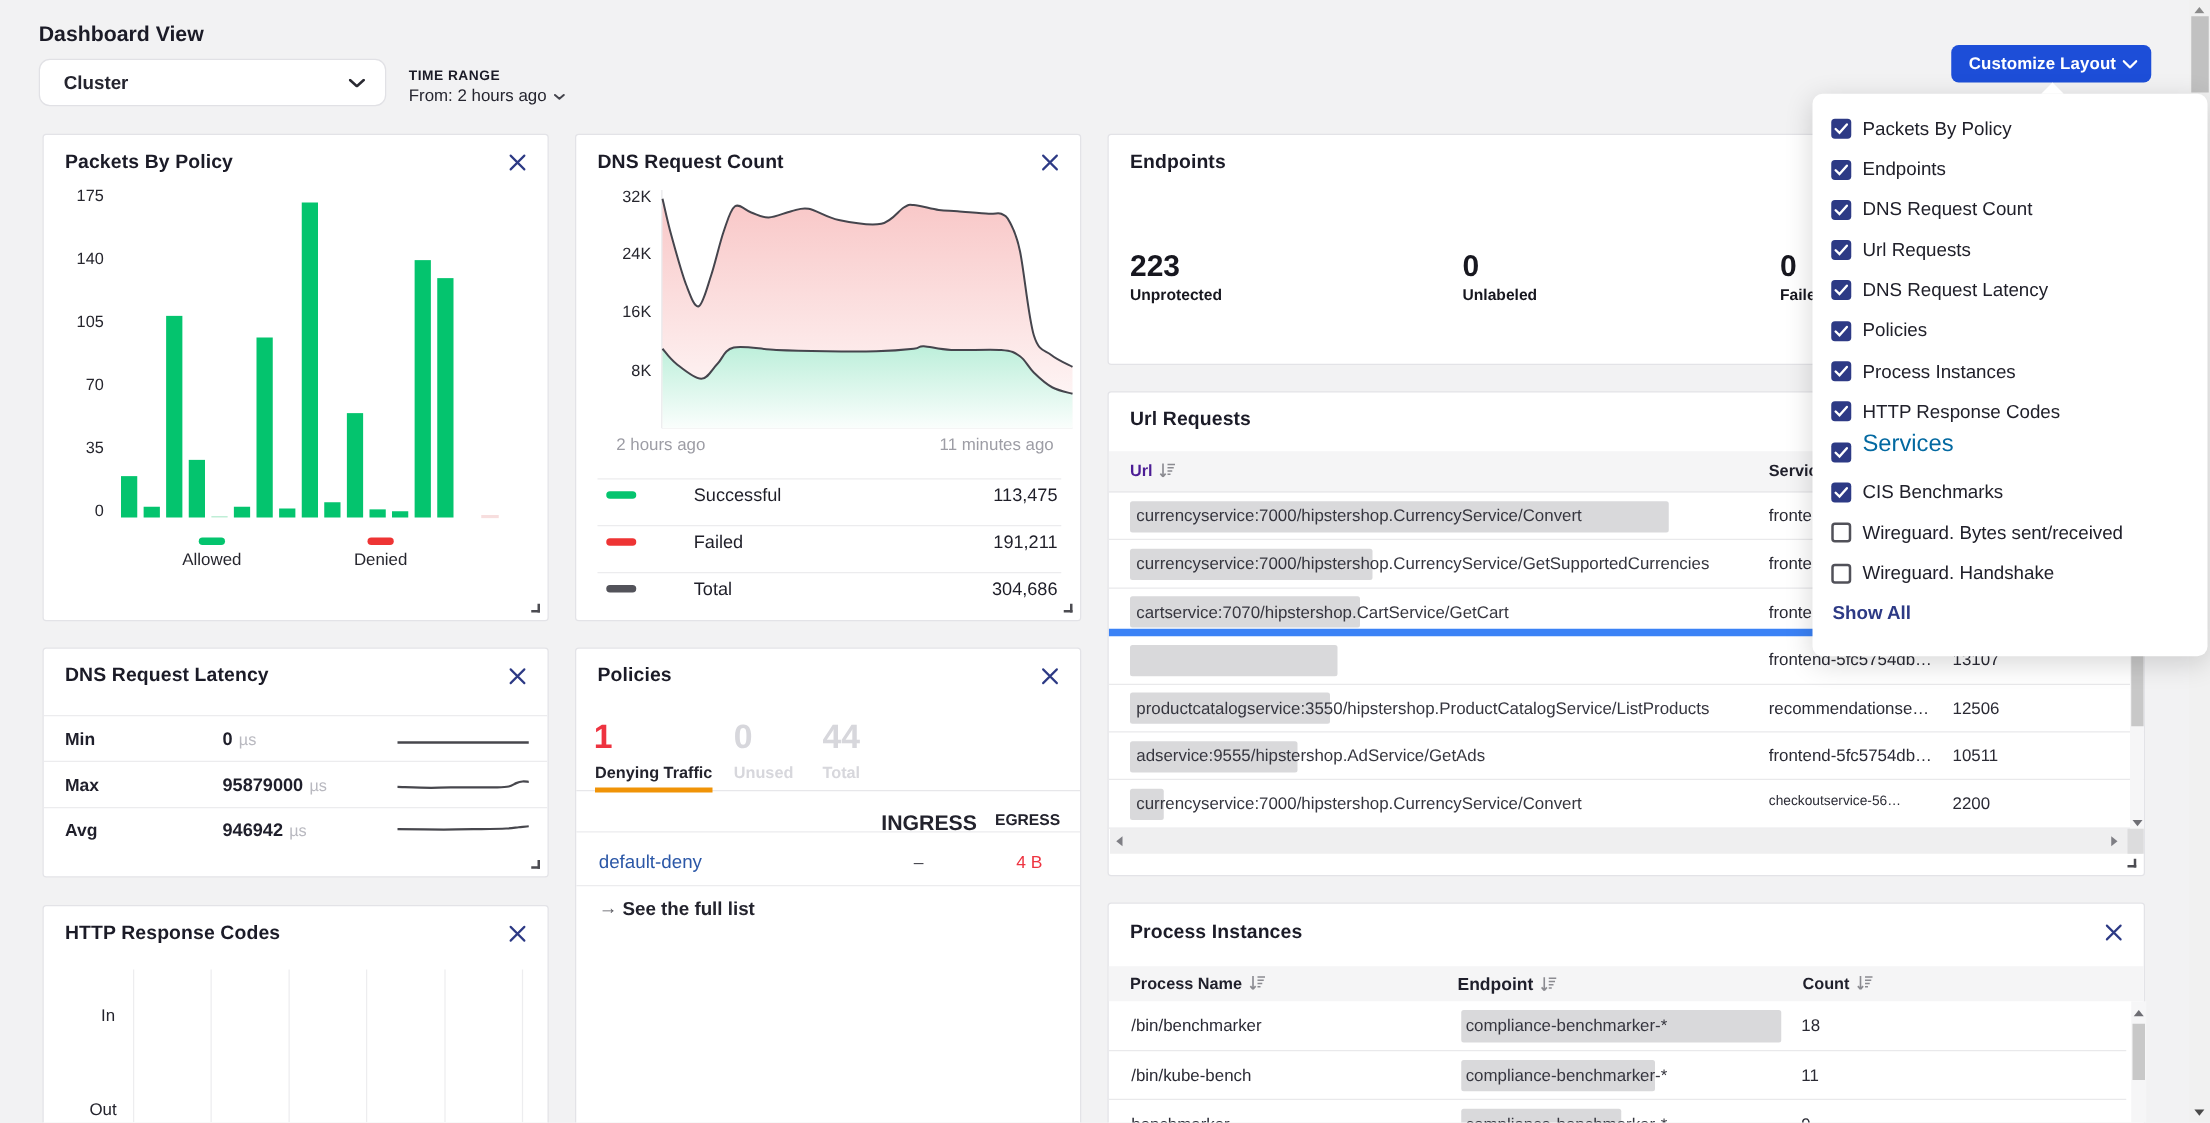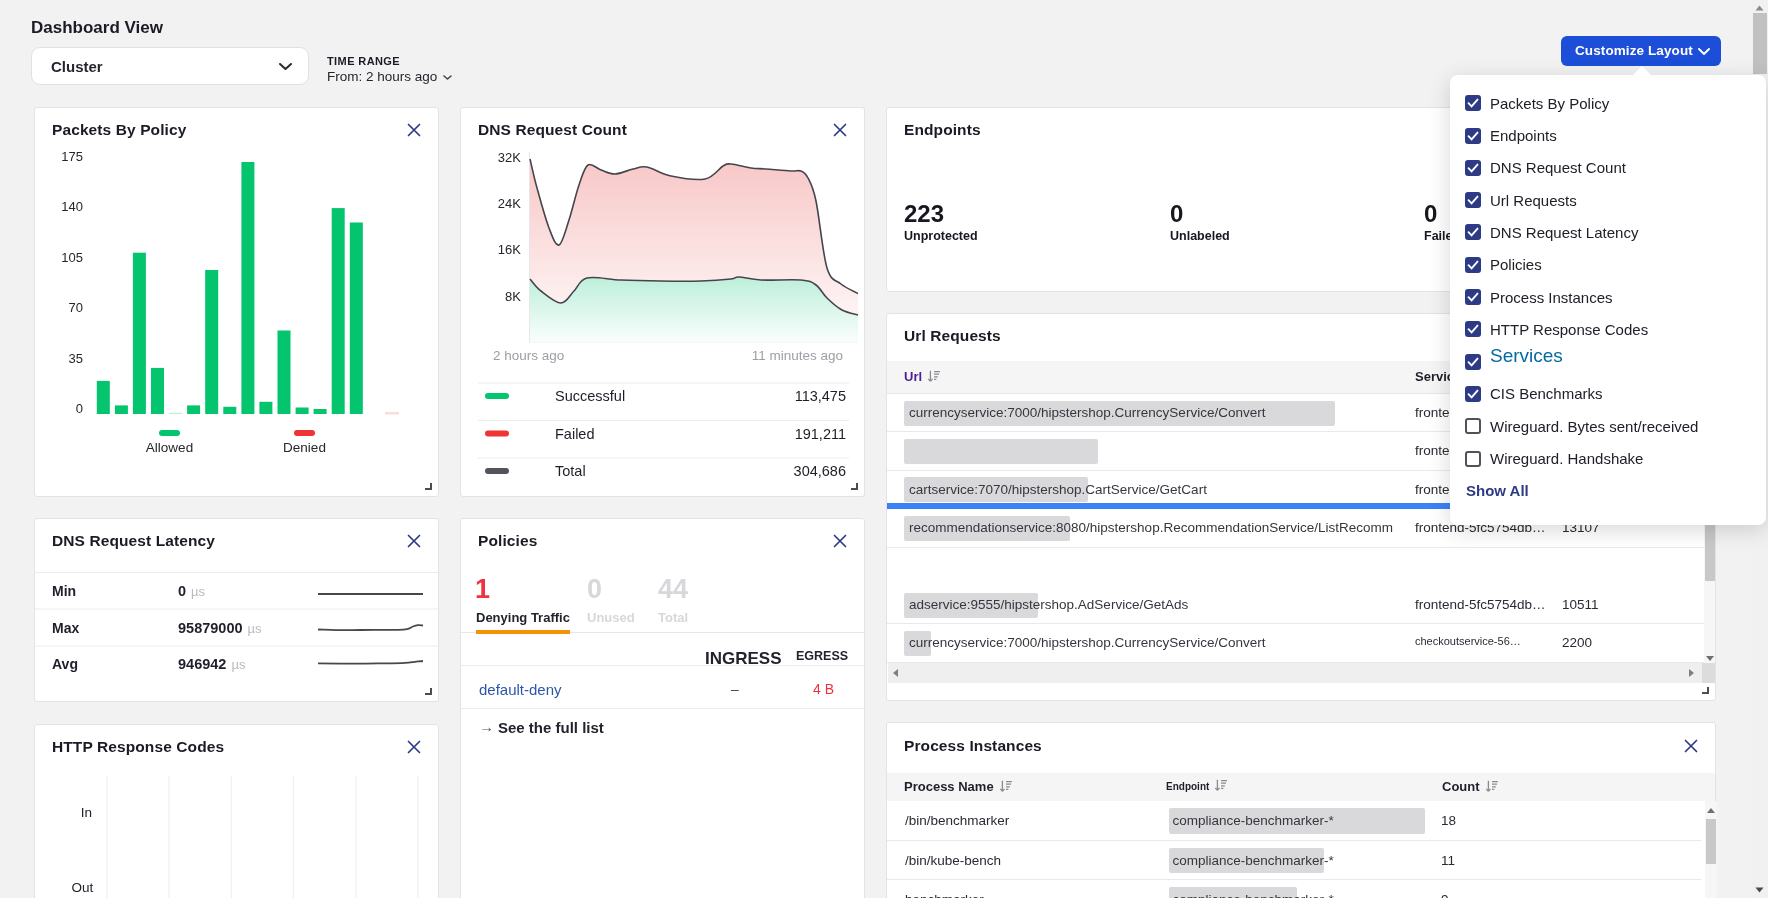--- a/index.html
+++ b/index.html
@@ -134,34 +134,40 @@
         </svg></span>
     </div>
 <div class="abs" style="left:0;top:80.0px;width:828px;height:38.4px;border-bottom:1px solid #e9e9eb;overflow:hidden">
 <div class="abs" style="left:17px;top:6.5px;width:431px;height:25px;background:#d9d9db;border-radius:2px"></div>
 <div class="abs" style="left:22px;top:11px;font-size:13.5px;font-weight:500;color:#36363f;white-space:nowrap">currencyservice:7000/hipstershop.CurrencyService/Convert</div>
 <div class="abs" style="left:528px;top:11px;font-size:13.5px;color:#2a2a34;white-space:nowrap">frontend-5fc5754db…</div>
 <div class="abs" style="left:675px;top:11px;font-size:13.5px;color:#2a2a34">45981</div>
 </div>
 <div class="abs" style="left:0;top:118.4px;width:828px;height:38.4px;border-bottom:1px solid #e9e9eb;overflow:hidden">
 <div class="abs" style="left:17px;top:6.5px;width:194px;height:25px;background:#d9d9db;border-radius:2px"></div>
+<div class="abs" style="left:22px;top:11px;font-size:13.5px;font-weight:500;color:#36363f;white-space:nowrap">currencyservice:7000/hipstershop.CurrencyService/GetSupportedCurrencies</div>
 <div class="abs" style="left:528px;top:11px;font-size:13.5px;color:#2a2a34;white-space:nowrap">frontend-5fc5754db…</div>
 <div class="abs" style="left:675px;top:11px;font-size:13.5px;color:#2a2a34">23990</div>
 </div>
 <div class="abs" style="left:0;top:156.8px;width:828px;height:38.4px;border-bottom:6px solid #3b82f6;overflow:hidden">
 <div class="abs" style="left:17px;top:6.5px;width:184px;height:25px;background:#d9d9db;border-radius:2px"></div>
 <div class="abs" style="left:22px;top:11px;font-size:13.5px;font-weight:500;color:#36363f;white-space:nowrap">cartservice:7070/hipstershop.CartService/GetCart</div>
 <div class="abs" style="left:528px;top:11px;font-size:13.5px;color:#2a2a34;white-space:nowrap">frontend-5fc5754db…</div>
 <div class="abs" style="left:675px;top:11px;font-size:13.5px;color:#2a2a34">16026</div>
 </div>
 <div class="abs" style="left:0;top:195.2px;width:828px;height:38.4px;border-bottom:1px solid #e9e9eb;overflow:hidden">
 <div class="abs" style="left:17px;top:6.5px;width:166px;height:25px;background:#d9d9db;border-radius:2px"></div>
-<div class="abs" style="left:22px;top:11px;font-size:13.5px;font-weight:500;color:#36363f;white-space:nowrap">recommendationservice:8080/hipstershop.RecommendationService/ListRecomm</div>
 <div class="abs" style="left:528px;top:11px;font-size:13.5px;color:#2a2a34;white-space:nowrap">frontend-5fc5754db…</div>
 <div class="abs" style="left:675px;top:11px;font-size:13.5px;color:#2a2a34">13107</div>
+</div>
+<div class="abs" style="left:0;top:233.6px;width:828px;height:38.4px;border-bottom:1px solid #e9e9eb;overflow:hidden">
+<div class="abs" style="left:17px;top:6.5px;width:160px;height:25px;background:#d9d9db;border-radius:2px"></div>
+<div class="abs" style="left:22px;top:11px;font-size:13.5px;font-weight:500;color:#36363f;white-space:nowrap">productcatalogservice:3550/hipstershop.ProductCatalogService/ListProducts</div>
+<div class="abs" style="left:528px;top:11px;font-size:13.5px;color:#2a2a34;white-space:nowrap">recommendationse…</div>
+<div class="abs" style="left:675px;top:11px;font-size:13.5px;color:#2a2a34">12506</div>
 </div>
 <div class="abs" style="left:0;top:272.0px;width:828px;height:38.4px;border-bottom:1px solid #e9e9eb;overflow:hidden">
 <div class="abs" style="left:17px;top:6.5px;width:134px;height:25px;background:#d9d9db;border-radius:2px"></div>
 <div class="abs" style="left:22px;top:11px;font-size:13.5px;font-weight:500;color:#36363f;white-space:nowrap">adservice:9555/hipstershop.AdService/GetAds</div>
 <div class="abs" style="left:528px;top:11px;font-size:13.5px;color:#2a2a34;white-space:nowrap">frontend-5fc5754db…</div>
 <div class="abs" style="left:675px;top:11px;font-size:13.5px;color:#2a2a34">10511</div>
 </div>
 <div class="abs" style="left:0;top:310.4px;width:828px;height:38.4px;border-bottom:1px solid #e9e9eb;overflow:hidden">
 <div class="abs" style="left:17px;top:6.5px;width:27px;height:25px;background:#d9d9db;border-radius:2px"></div>
 <div class="abs" style="left:22px;top:11px;font-size:13.5px;font-weight:500;color:#36363f;white-space:nowrap">currencyservice:7000/hipstershop.CurrencyService/Convert</div>
@@ -246,21 +252,21 @@
 <div class="card" style="left:886px;top:722px;width:830px;height:390px">
 <div class="ctitle" style="top:14px">Process Instances</div>
 <svg style="position:absolute;right:17px;top:16px" width="14" height="14" viewBox="0 0 14 14">
       <path d="M1.5 1.5 L12.5 12.5 M12.5 1.5 L1.5 12.5" stroke="#2d3a85" stroke-width="1.7" stroke-linecap="round"></path>
     </svg>
 <div class="abs" style="left:0;top:50px;width:828px;height:28.4px;background:#f5f5f6">
       <span class="abs" style="left:17px;top:6px;font-size:13px;font-weight:700;color:#1f1f2b">Process Name<svg width="14" height="13" viewBox="0 0 14 13" style="display:inline-block;vertical-align:-2px;margin-left:5px">
           <path d="M3.4 0.8 V11 M3.4 11.4 L1.3 8.9 M3.4 11.4 L5.5 8.9" stroke="#8b8b91" stroke-width="1.3" fill="none"></path>
           <path d="M7 1.6 H13 M7 4.2 H12 M7 6.8 H10.8 M7 9.4 H9.4" stroke="#8b8b91" stroke-width="1.3"></path>
         </svg></span>
-      <span class="abs" style="left:279px;top:6px;font-size:10px;font-weight:700;color:#1f1f2b">Endpoint<svg width="14" height="13" viewBox="0 0 14 13" style="display:inline-block;vertical-align:-2px;margin-left:5px">
+      <span class="abs" style="left:279px;top:6px;font-size:14px;font-weight:700;color:#1f1f2b">Endpoint<svg width="14" height="13" viewBox="0 0 14 13" style="display:inline-block;vertical-align:-2px;margin-left:5px">
           <path d="M3.4 0.8 V11 M3.4 11.4 L1.3 8.9 M3.4 11.4 L5.5 8.9" stroke="#8b8b91" stroke-width="1.3" fill="none"></path>
           <path d="M7 1.6 H13 M7 4.2 H12 M7 6.8 H10.8 M7 9.4 H9.4" stroke="#8b8b91" stroke-width="1.3"></path>
         </svg></span>
       <span class="abs" style="left:555px;top:6px;font-size:13px;font-weight:700;color:#1f1f2b">Count<svg width="14" height="13" viewBox="0 0 14 13" style="display:inline-block;vertical-align:-2px;margin-left:5px">
           <path d="M3.4 0.8 V11 M3.4 11.4 L1.3 8.9 M3.4 11.4 L5.5 8.9" stroke="#8b8b91" stroke-width="1.3" fill="none"></path>
           <path d="M7 1.6 H13 M7 4.2 H12 M7 6.8 H10.8 M7 9.4 H9.4" stroke="#8b8b91" stroke-width="1.3"></path>
         </svg></span>
     </div>
 <div class="abs" style="left:0;top:78.4px;width:814px;height:39.4px;border-bottom:1px solid #e9e9eb">
 <div class="abs" style="left:18px;top:12px;font-size:13.5px;color:#2a2a34">/bin/benchmarker</div>

